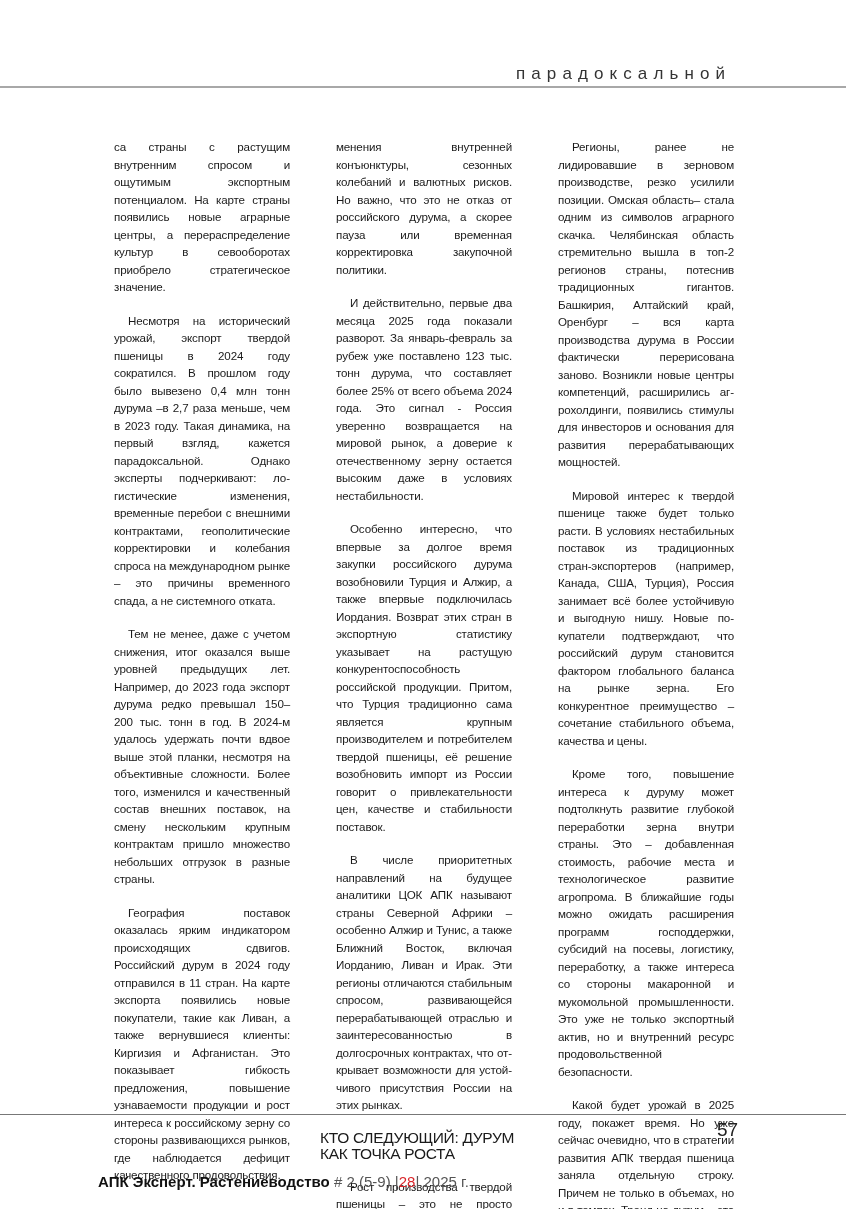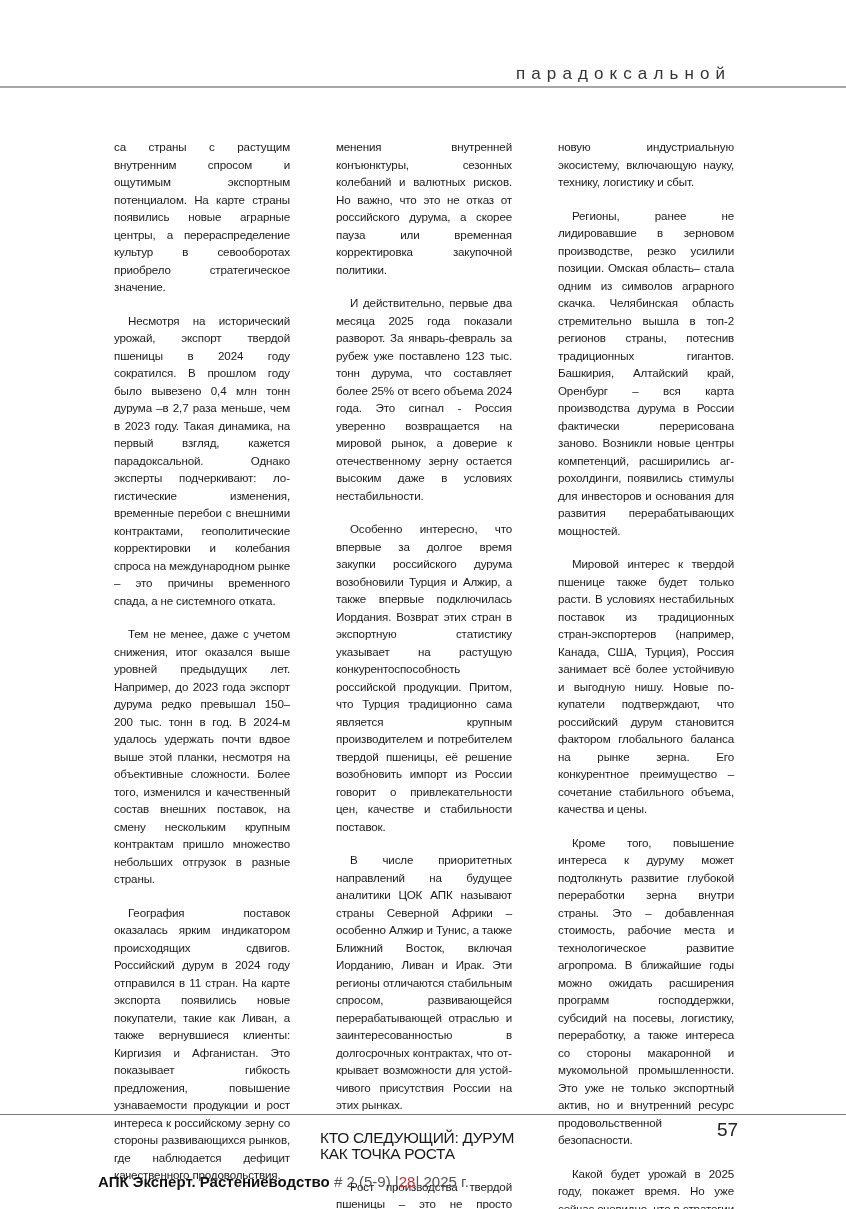--- a/index.html
+++ b/index.html
@@ -46,21 +46,20 @@
 <div class="col col2">
   <p class="cont">менения внутренней конъюнктуры, сезонных колебаний и валютных ри­сков. Но важно, что это не отказ от российского дурума, а скорее пауза или временная корректировка заку­почной политики.</p>
   <p>И действительно, первые два ме­сяца 2025 года показали разворот. За январь-февраль за рубеж уже по­ставлено 123 тыс. тонн дурума, что составляет более 25% от всего объ­ема 2024 года. Это сигнал - Россия уверенно возвращается на мировой рынок, а доверие к отечественному зерну остается высоким даже в ус­ловиях нестабильности.</p>
   <p>Особенно интересно, что впервые за долгое время закупки российско­го дурума возобновили Турция и Ал­жир, а также впервые подключилась Иордания. Возврат этих стран в экс­портную статистику указывает на растущую конкурентоспособность российской продукции. Притом, что Турция традиционно сама является крупным производителем и потре­бителем твердой пшеницы, её реше­ние возобновить импорт из России говорит о привлекательности цен, качестве и стабильности поставок.</p>
   <p>В числе приоритетных направле­ний на будущее аналитики ЦОК АПК называют страны Северной Африки – особенно Алжир и Тунис, а также Ближний Восток, включая Иорданию, Ливан и Ирак. Эти регионы отлича­ются стабильным спросом, разви­вающейся перерабатывающей от­раслью и заинтересованностью в долгосрочных контрактах, что от­крывает возможности для устой­чивого присутствия России на этих рынках.</p>
   <h2>Кто следующий: дурум как точка роста</h2>
   <p>Рост производства твердой пше­ницы – это не просто сельхозно­вость, а тренд национального мас­штаба, за которым стоит структурная перестройка агросектора. Его драй­веры очевидны: расширение по­севных площадей, диверсификация агрорисков, появление новых экс­портных каналов, внутренняя пере­работка и повышение устойчивости хозяйств к рыночным колебаниям. Всё это формирует вокруг дурума</p>
 </div>
 
 <div class="col col3">
-  <p class="cont">новую индустриальную экосистему, включающую науку, технику, логи­стику и сбыт.</p>
   <p>Регионы, ранее не лидировавшие в зерновом производстве, резко усилили позиции. Омская область– стала одним из символов аграрного скачка. Челябинская область стре­мительно вышла в топ-2 регионов страны, потеснив традиционных ги­гантов. Башкирия, Алтайский край, Оренбург – вся карта производства дурума в России фактически перери­сована заново. Возникли новые цен­тры компетенций, расширились аг­рохолдинги, появились стимулы для инвесторов и основания для разви­тия перерабатывающих мощностей.</p>
   <p>Мировой интерес к твердой пше­нице также будет только расти. В ус­ловиях нестабильных поставок из традиционных стран-экспортеров (например, Канада, США, Турция), Россия занимает всё более устой­чивую и выгодную нишу. Новые по­купатели подтверждают, что россий­ский дурум становится фактором глобального баланса на рынке зер­на. Его конкурентное преимущество – сочетание стабильного объема, ка­чества и цены.</p>
   <p>Кроме того, повышение интере­са к дуруму может подтолкнуть раз­витие глубокой переработки зерна внутри страны. Это – добавленная стоимость, рабочие места и техно­логическое развитие агропрома. В ближайшие годы можно ожидать расширения программ господдерж­ки, субсидий на посевы, логистику, переработку, а также интереса со стороны макаронной и мукомоль­ной промышленности. Это уже не только экспортный актив, но и вну­тренний ресурс продовольственной безопасности.</p>
   <p>Какой будет урожай в 2025 году, покажет время. Но уже сейчас оче­видно, что в стратегии развития АПК твердая пшеница заняла отдельную строку. Причем не только в объемах, но и в темпах. Тренд на дурум – это надолго, и, судя по всему, он только набирает обороты, превращаясь в одну из точек опоры будущего зер­нового успеха России.</p>
   <div class="signature">
     <div>Редакция «АПК Эксперт.</div>
     <div>Растениеводство»</div>
   </div>
 </div>
 

